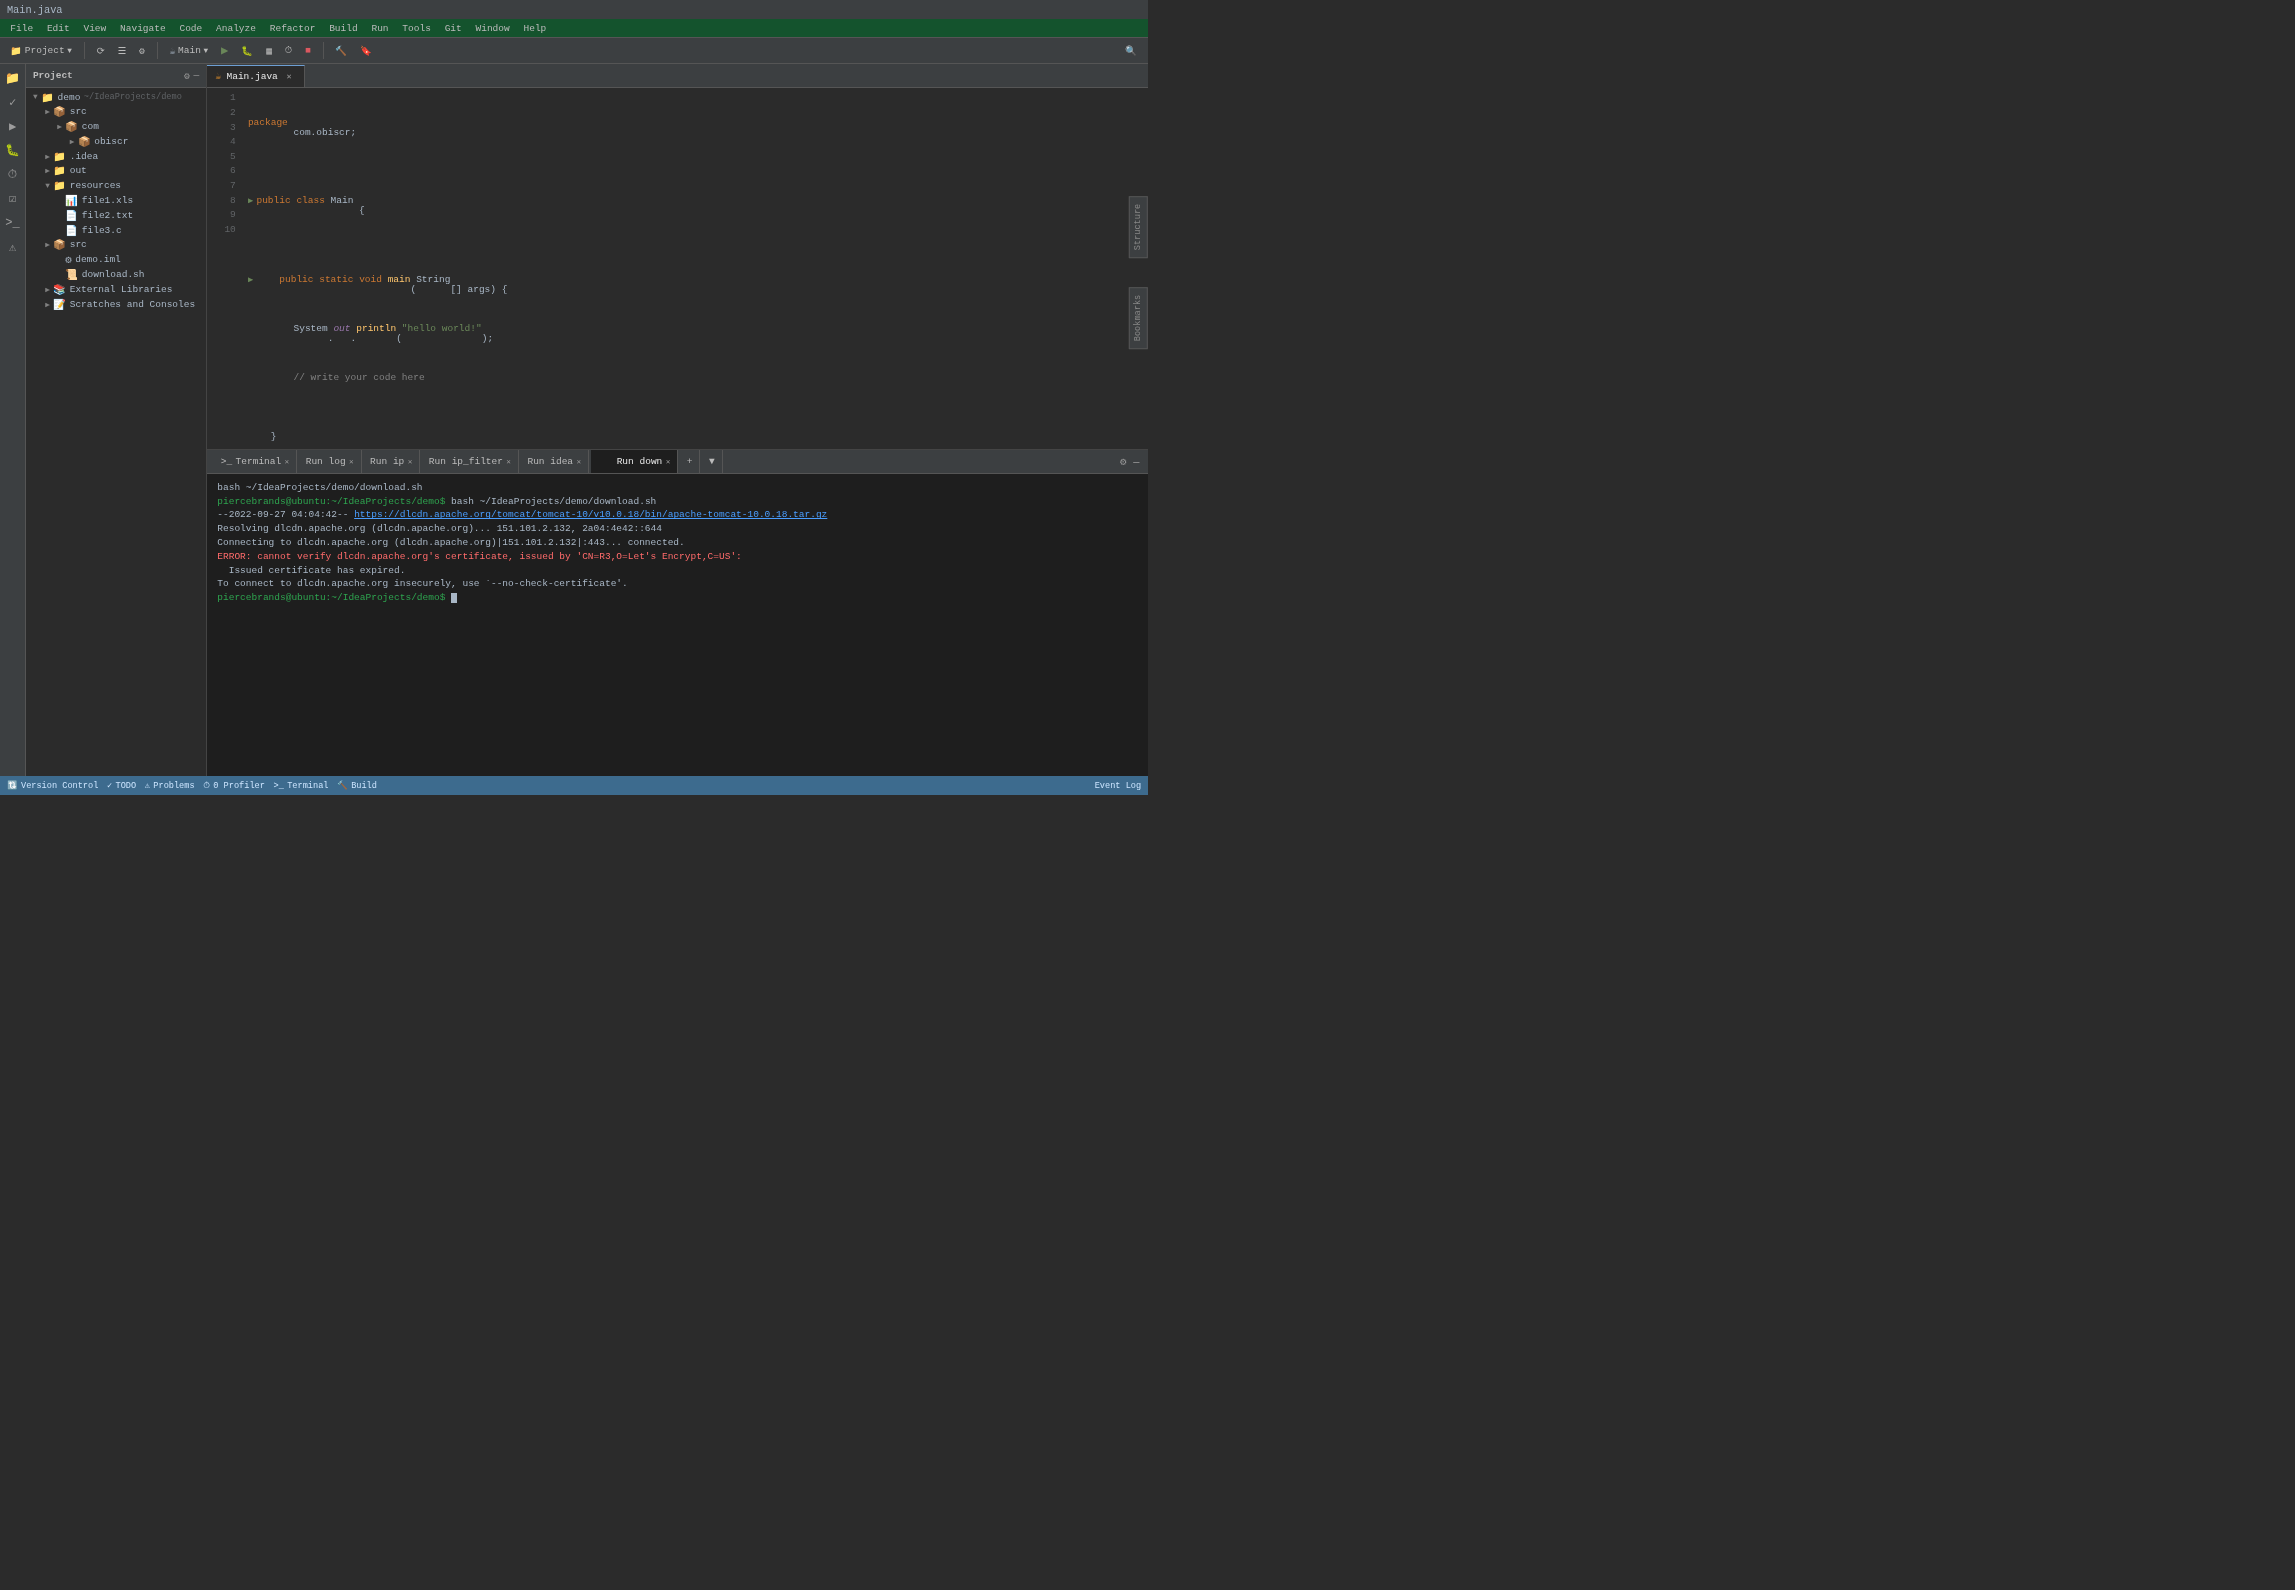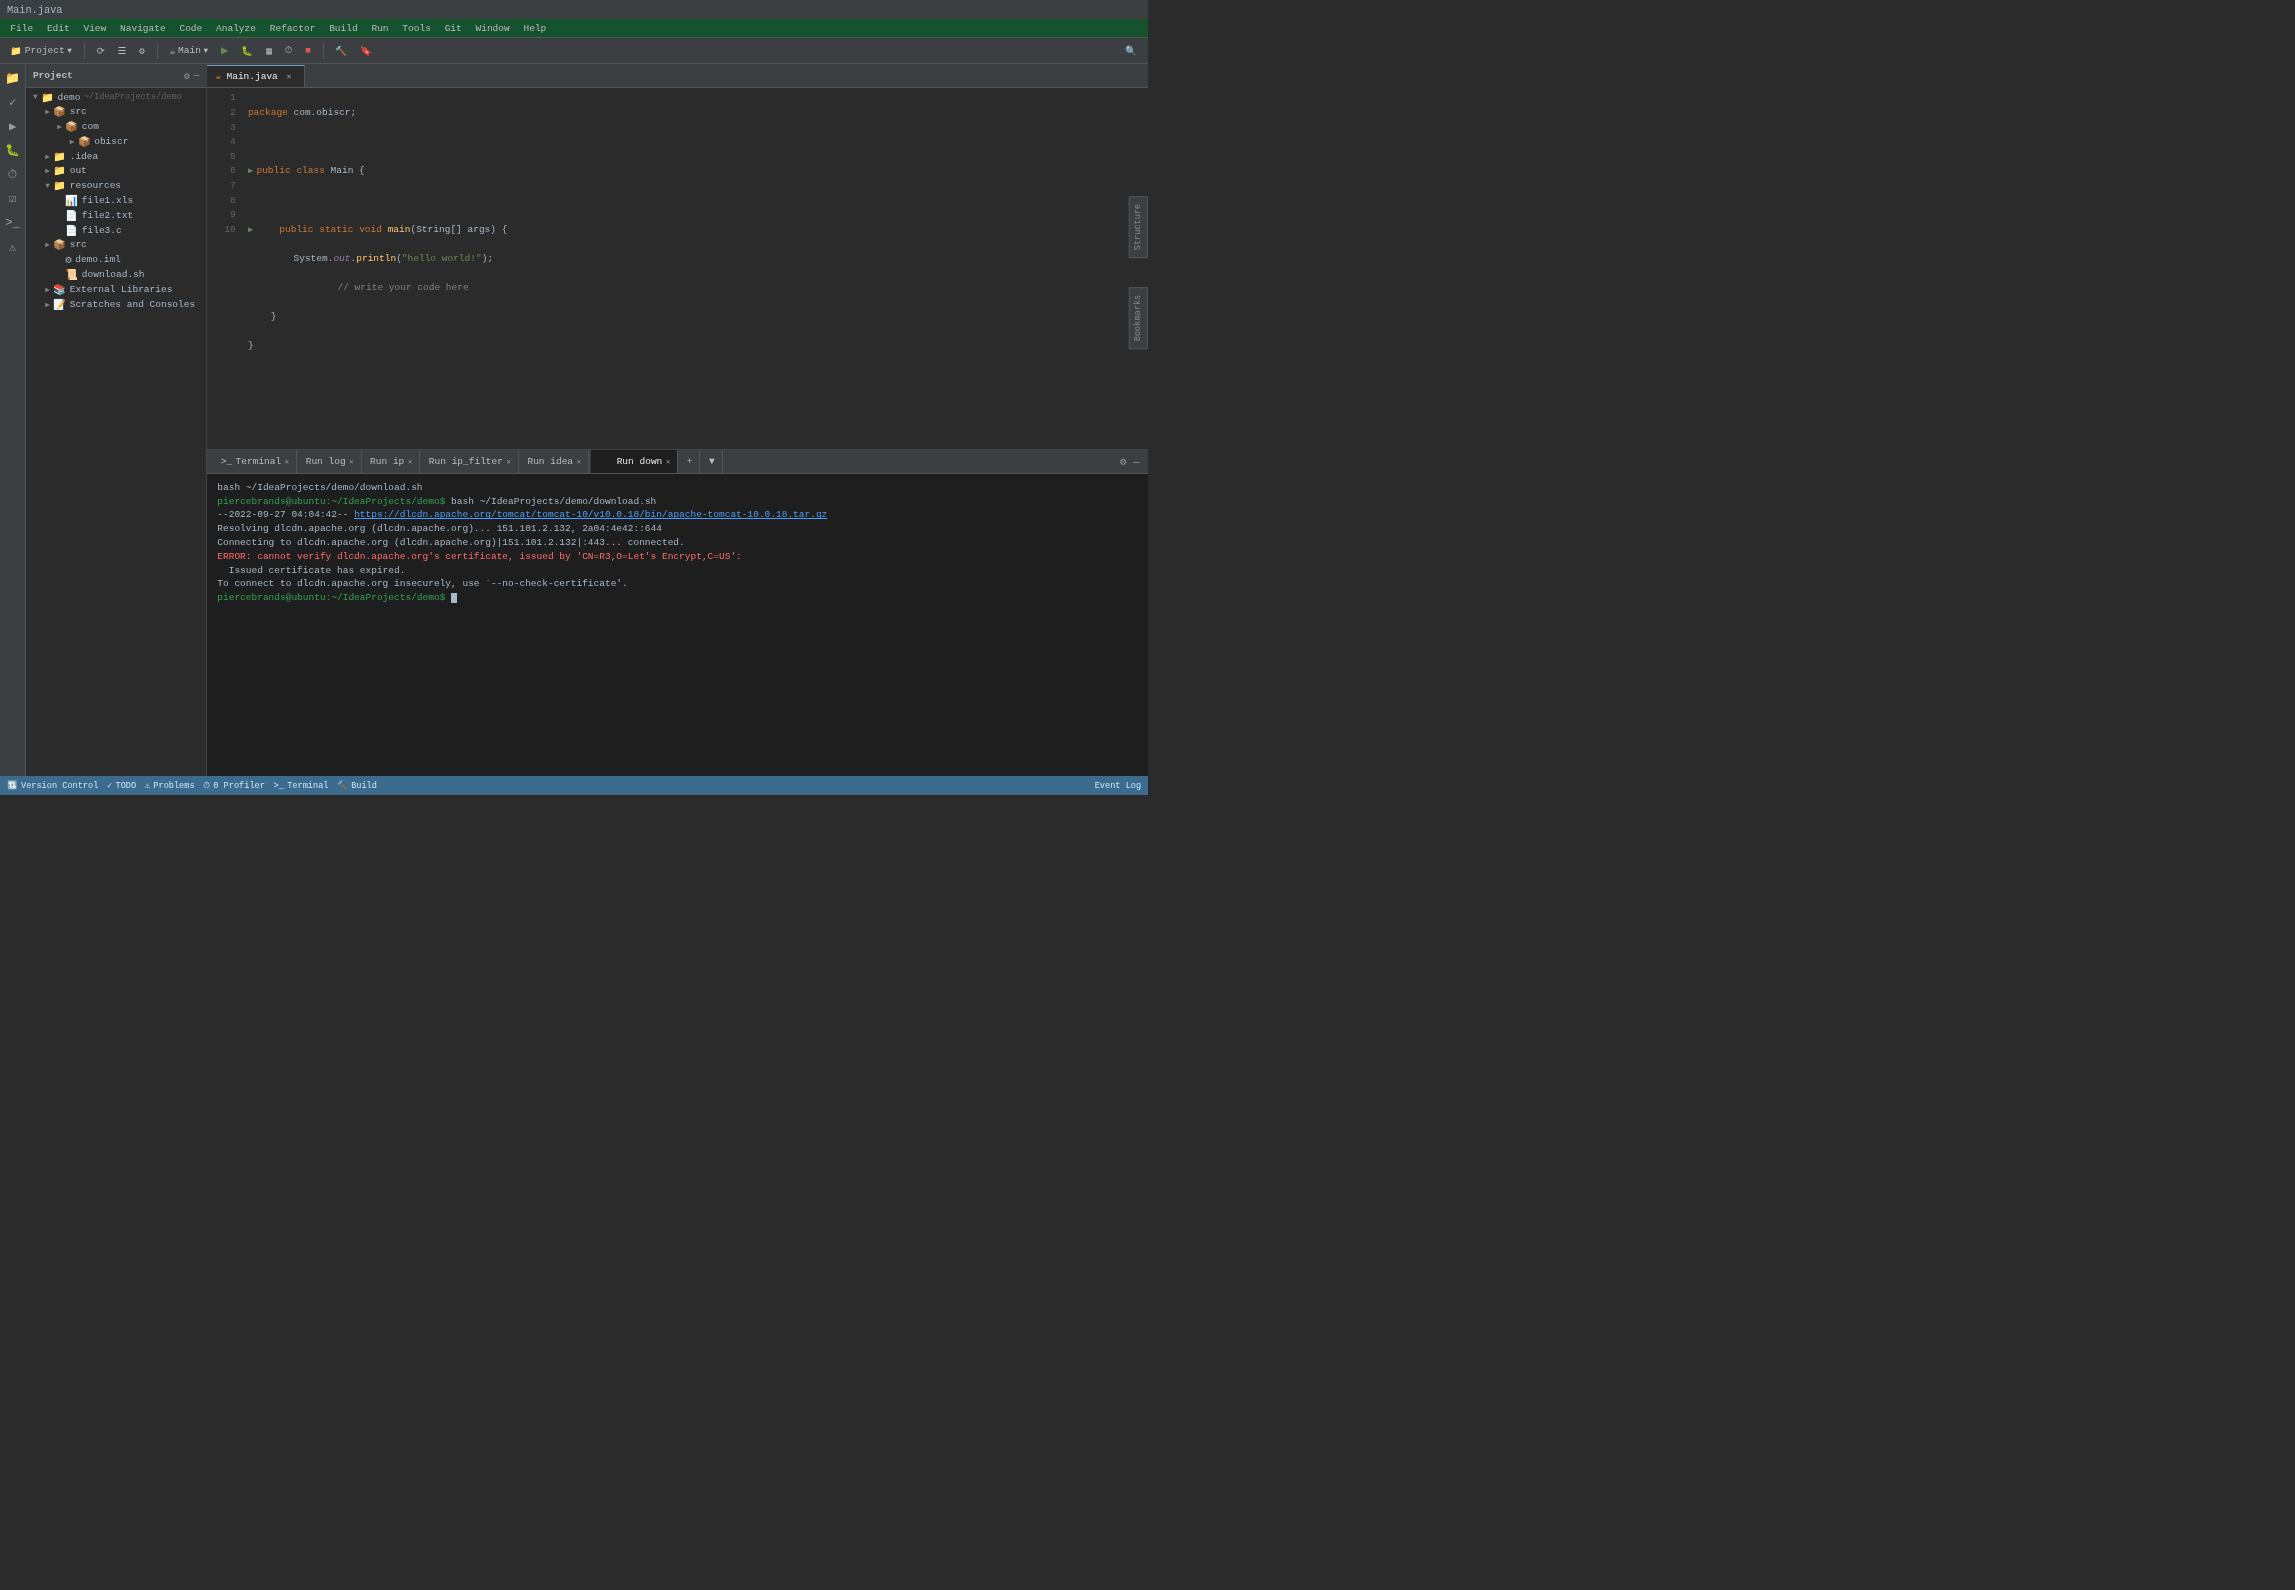--- a/index.html
+++ b/index.html
@@ -242,24 +242,24 @@
       color: #6a8759;
       font-size: 8.6px;
       margin-right: 3.4px;
       cursor: pointer;
     }
 
     
     .kw { color: #cc7832; }
     .cls { color: #a9b7c6; }
     .str { color: #6a8759; }
-    .cmt { color: #808080; margin-left: 44px; }
+    .cmt { color: #808080; }
     .method { color: #ffc66d; }
     .out { color: #9876aa; font-style: italic; }
-    .plain { color: #a9b7c6; }
+    .plain { color: #a9b7c6; margin-top: 20px; }
 
     
     .terminal-area {
       height: 327px;
       background: #1e1e1e;
       display: flex;
       flex-direction: column;
       border-top: 0.9px solid #444;
       flex-shrink: 0;
     }

